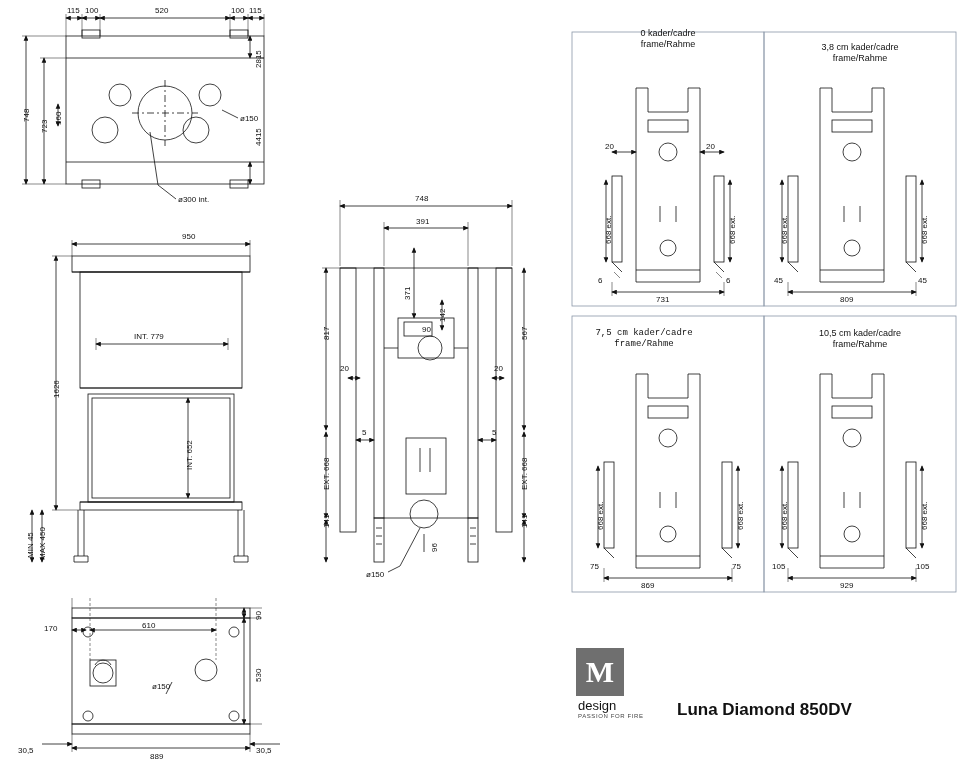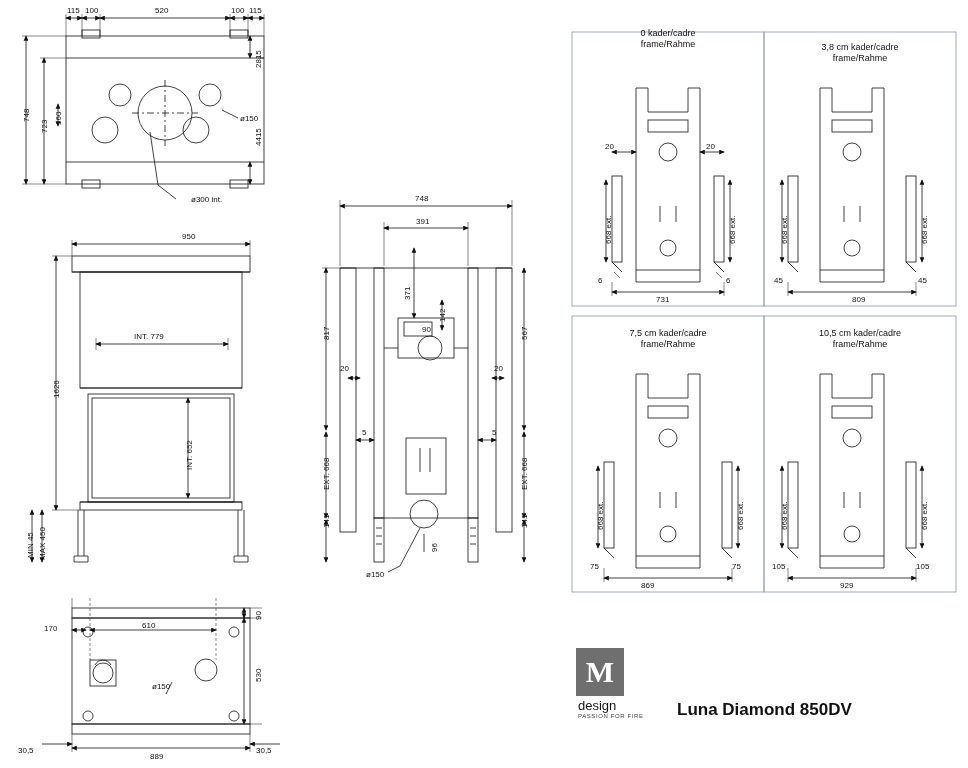--- a/index.html
+++ b/index.html
@@ -267,21 +267,21 @@
   <div class="lbl" style="left:85px;top:6px;">100</div>
   <div class="lbl" style="left:155px;top:6px;">520</div>
   <div class="lbl" style="left:231px;top:6px;">100</div>
   <div class="lbl" style="left:249px;top:6px;">115</div>
   <div class="lbl v" style="left:22px;top:122px;transform:rotate(-90deg);">748</div>
   <div class="lbl v" style="left:40px;top:133px;transform:rotate(-90deg);">723</div>
   <div class="lbl v" style="left:54px;top:125px;transform:rotate(-90deg);">160</div>
   <div class="lbl v" style="left:254px;top:68px;transform:rotate(-90deg);">2815</div>
   <div class="lbl v" style="left:254px;top:146px;transform:rotate(-90deg);">4415</div>
   <div class="lbl" style="left:240px;top:114px;">ø150</div>
-  <div class="lbl" style="left:191px;top:195px;">ø300 int.</div>
+  <div class="lbl" style="left:178px;top:195px;">ø300 int.</div>
 
   <div class="lbl" style="left:150px;top:232px;padding-left:32px;">950</div>
   <div class="lbl v" style="left:52px;top:398px;transform:rotate(-90deg);">1626</div>
   <div class="lbl" style="left:134px;top:332px;">INT. 779</div>
   <div class="lbl v" style="left:185px;top:470px;transform:rotate(-90deg);">INT. 652</div>
   <div class="lbl v" style="left:26px;top:558px;transform:rotate(-90deg);">MIN 45</div>
   <div class="lbl v" style="left:38px;top:560px;transform:rotate(-90deg);">MAX 450</div>
 
   <div class="lbl" style="left:415px;top:194px;">748</div>
   <div class="lbl" style="left:416px;top:217px;">391</div>
@@ -323,23 +323,23 @@
   <div class="lbl" style="left:656px;top:295px;">731</div>
 
   <div class="panel-cap" style="left:784px;top:42px;width:152px;">
     <div>3,8 cm  kader/cadre</div>
     <div>frame/Rahme</div>
   </div>
   <div class="lbl v" style="left:780px;top:244px;transform:rotate(-90deg);">668 ext.</div>
   <div class="lbl v" style="left:920px;top:244px;transform:rotate(-90deg);">668 ext.</div>
   <div class="lbl" style="left:774px;top:276px;">45</div>
   <div class="lbl" style="left:918px;top:276px;">45</div>
-  <div class="lbl" style="left:840px;top:295px;margin-left:12px;">809</div>
-
-  <div class="panel-cap" style="left:592px;top:328px;width:152px;">
+  <div class="lbl" style="left:840px;top:295px;">809</div>
+
+  <div class="panel-cap" style="left:568px;top:328px;width:152px;font-family:Liberation Mono, monospace;">
     <div>7,5 cm  kader/cadre</div>
     <div>frame/Rahme</div>
   </div>
   <div class="lbl v" style="left:596px;top:530px;transform:rotate(-90deg);">668 ext.</div>
   <div class="lbl v" style="left:736px;top:530px;transform:rotate(-90deg);">668 ext.</div>
   <div class="lbl" style="left:590px;top:562px;">75</div>
   <div class="lbl" style="left:732px;top:562px;">75</div>
   <div class="lbl" style="left:626px;top:581px;padding-left:15px;">869</div>
 
   <div class="panel-cap" style="left:784px;top:328px;width:152px;">

